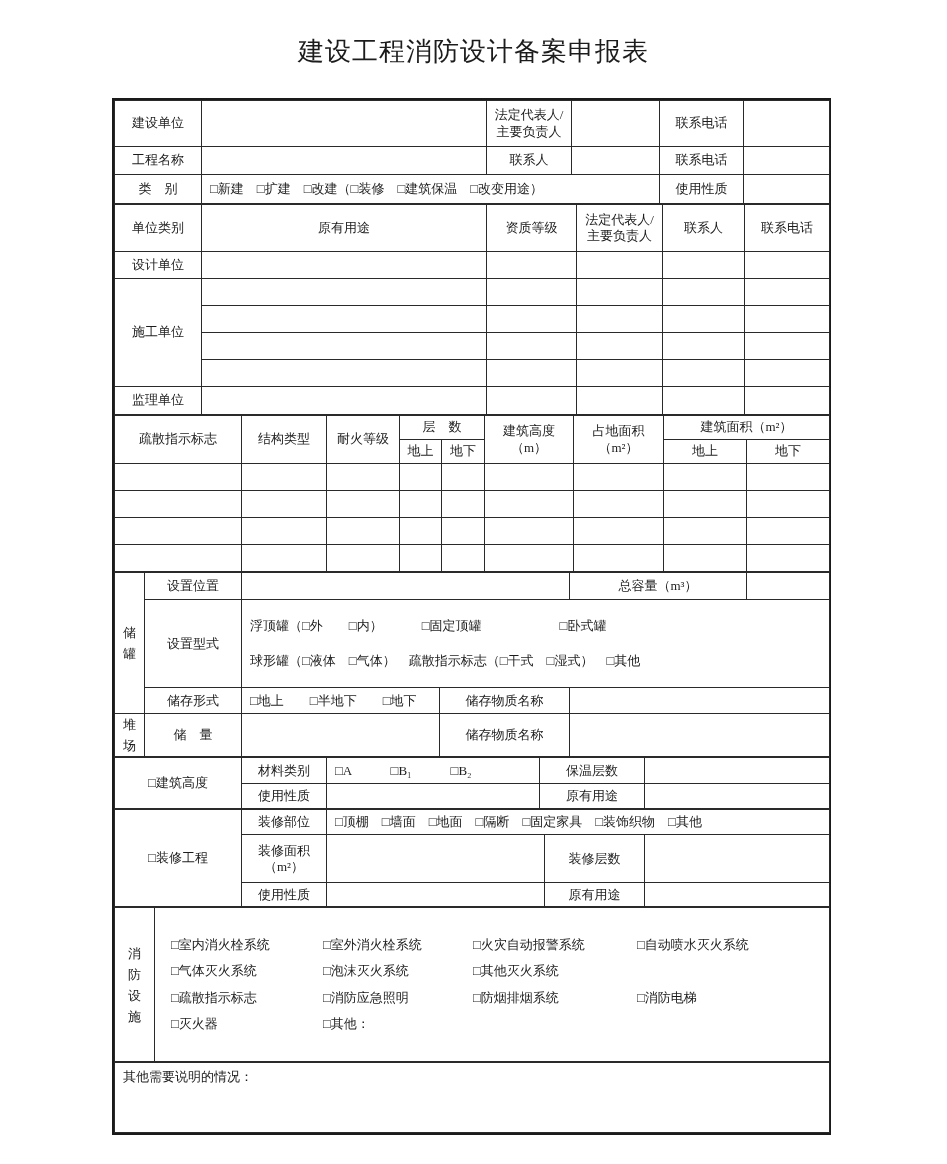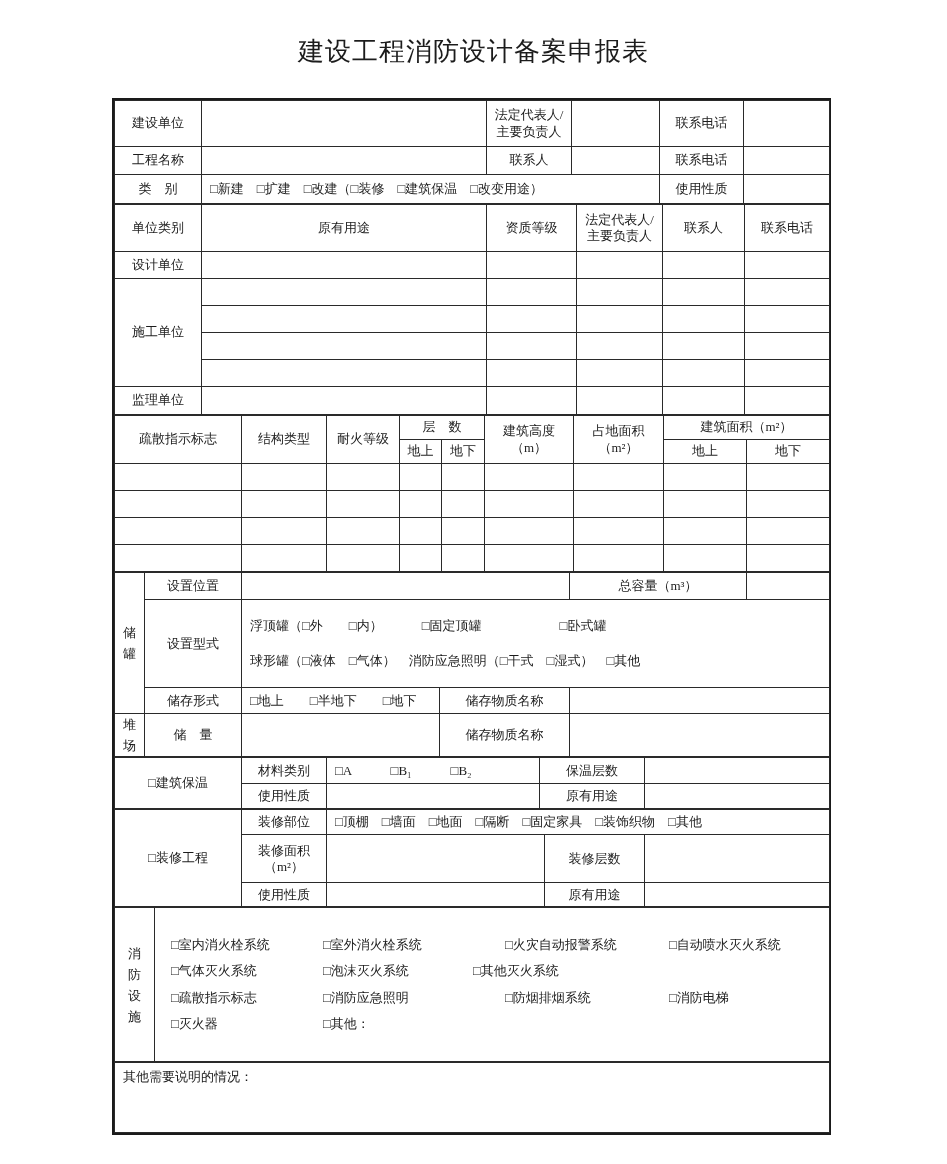--- a/index.html
+++ b/index.html
@@ -38,21 +38,21 @@
   td.left { text-align:left; padding-left:8px; }
   td.vlabel { line-height:21px; padding:0; }
   td.topleft { text-align:left; vertical-align:top; padding:6px 8px; }
   .fire-wrap {
     height:118px; display:flex; flex-direction:column;
     justify-content:space-around; padding:6px 0 6px 14px;
   }
   .fire-row { display:flex; text-align:left; }
   .fc1 { width:152px; }
   .fc2 { width:150px; }
-  .fc3 { width:164px;margin-left:32px; }
+  .fc3 { width:164px; }
   .type-lines div { padding:1px 0; }
 </style>
 </head>
 <body>
 
 <div class="page">
 
   <div class="title">建设工程消防设计备案申报表</div>
 
   <div class="subhead">
@@ -263,21 +263,21 @@
 罐</td>
         <td>设置位置</td>
         <td colspan="2"></td>
         <td>总容量（m³）</td>
         <td></td>
       </tr>
       <tr style="height:45px">
         <td>设置型式</td>
         <td colspan="4" class="left type-lines">
           <div>浮顶罐（□外　　□内）　　　□固定顶罐　　　　　　□卧式罐</div>
-          <div>球形罐（□液体　□气体）　消防应急照明（□干式　□湿式）　□其他</div>
+          <div>球形罐（□液体　□气体）　疏散指示标志（□干式　□湿式）　□其他</div>
         </td>
       </tr>
       <tr style="height:26px">
         <td>储存形式</td>
         <td class="left">□地上　　□半地下　　□地下</td>
         <td>储存物质名称</td>
         <td colspan="2"></td>
       </tr>
       <tr style="height:36px">
         <td class="vlabel">堆
@@ -293,21 +293,21 @@
     <table>
       <colgroup>
           <col style="width:127px">
           <col style="width:85px">
           <col style="width:213px">
           <col style="width:105px">
           <col style="width:185px">
         </colgroup>
       <tbody>
           <tr style="height:26px">
-        <td rowspan="2">□建筑保温</td>
+        <td rowspan="2">□建筑高度</td>
         <td>材料类别</td>
         <td class="left">□A　　　□B₁　　　□B₂</td>
         <td>保温层数</td>
         <td></td>
       </tr>
       <tr style="height:25px">
         <td>使用性质</td>
         <td></td>
         <td>原有用途</td>
         <td></td>

